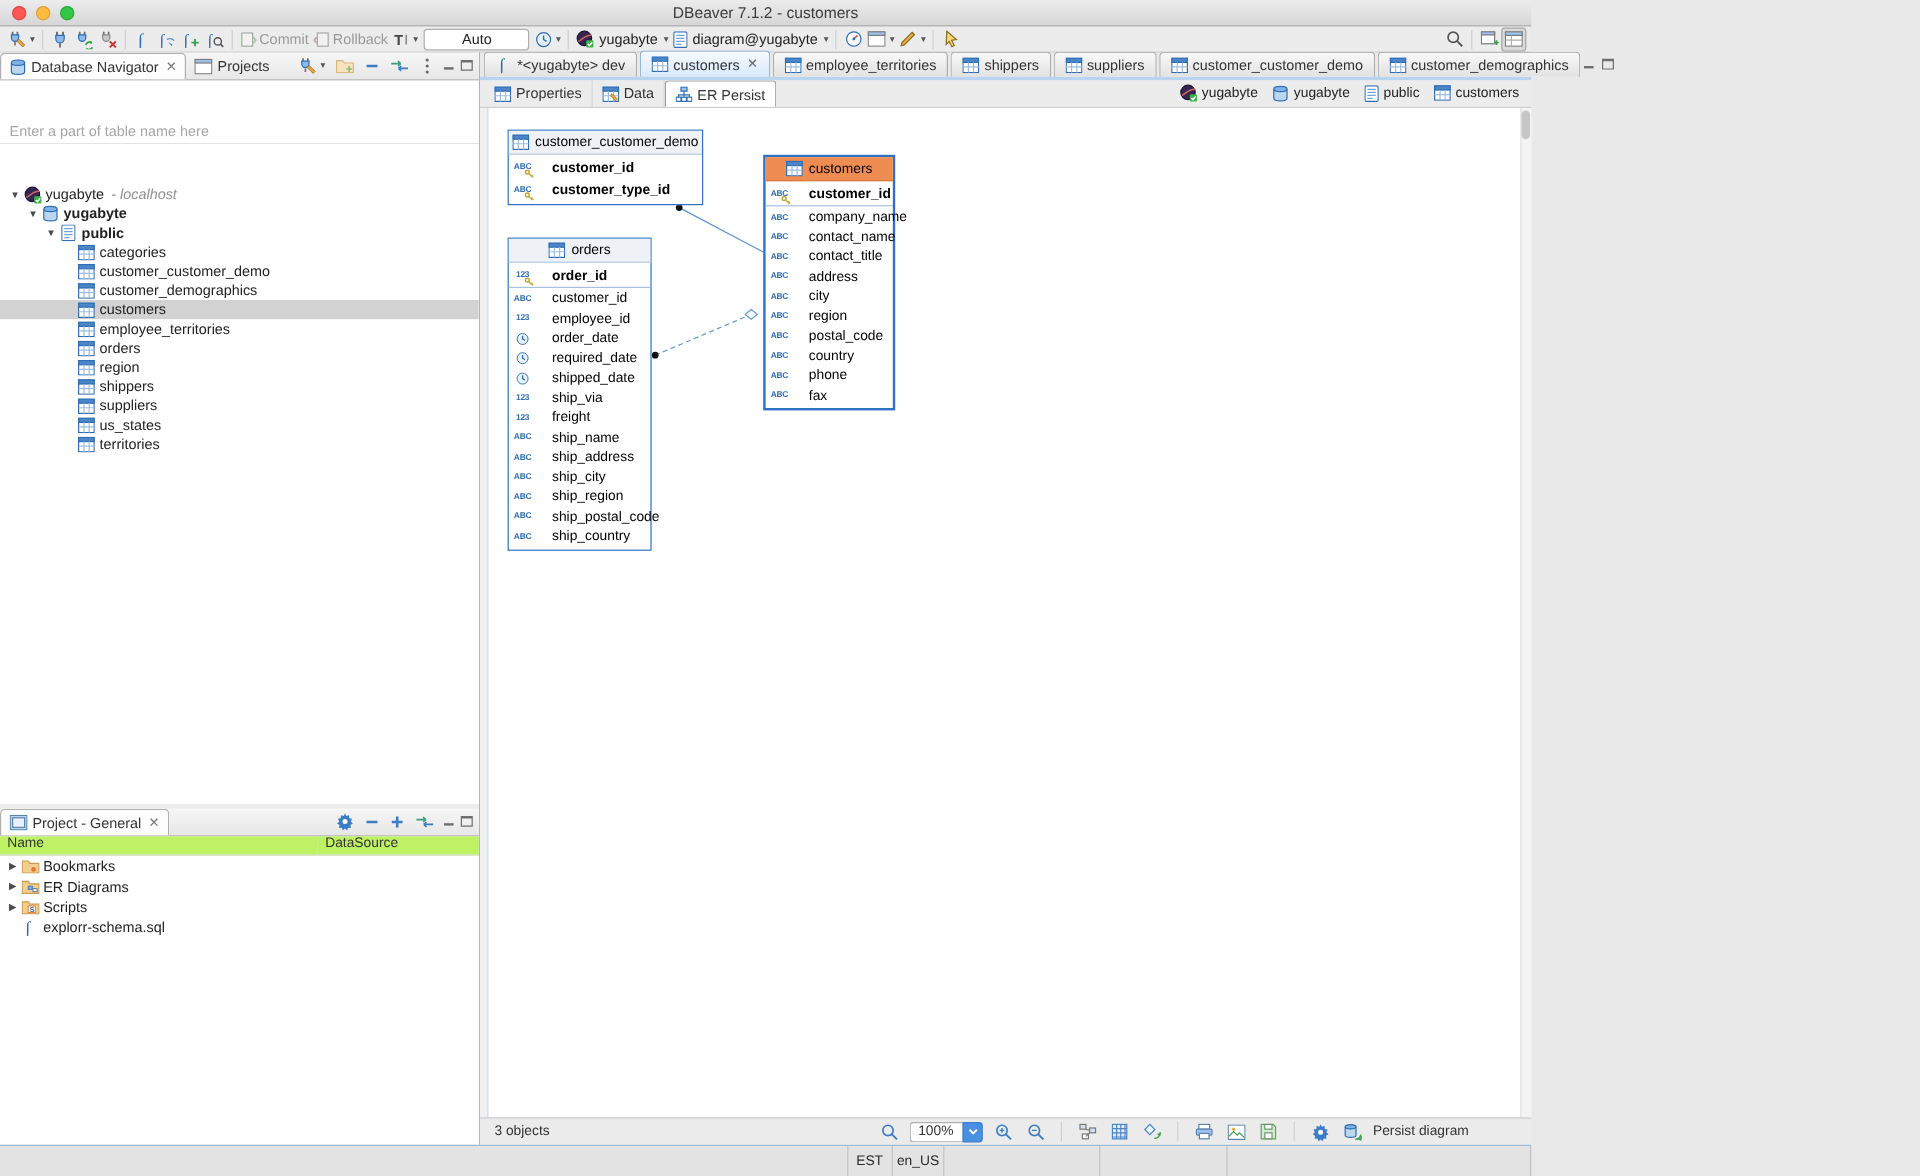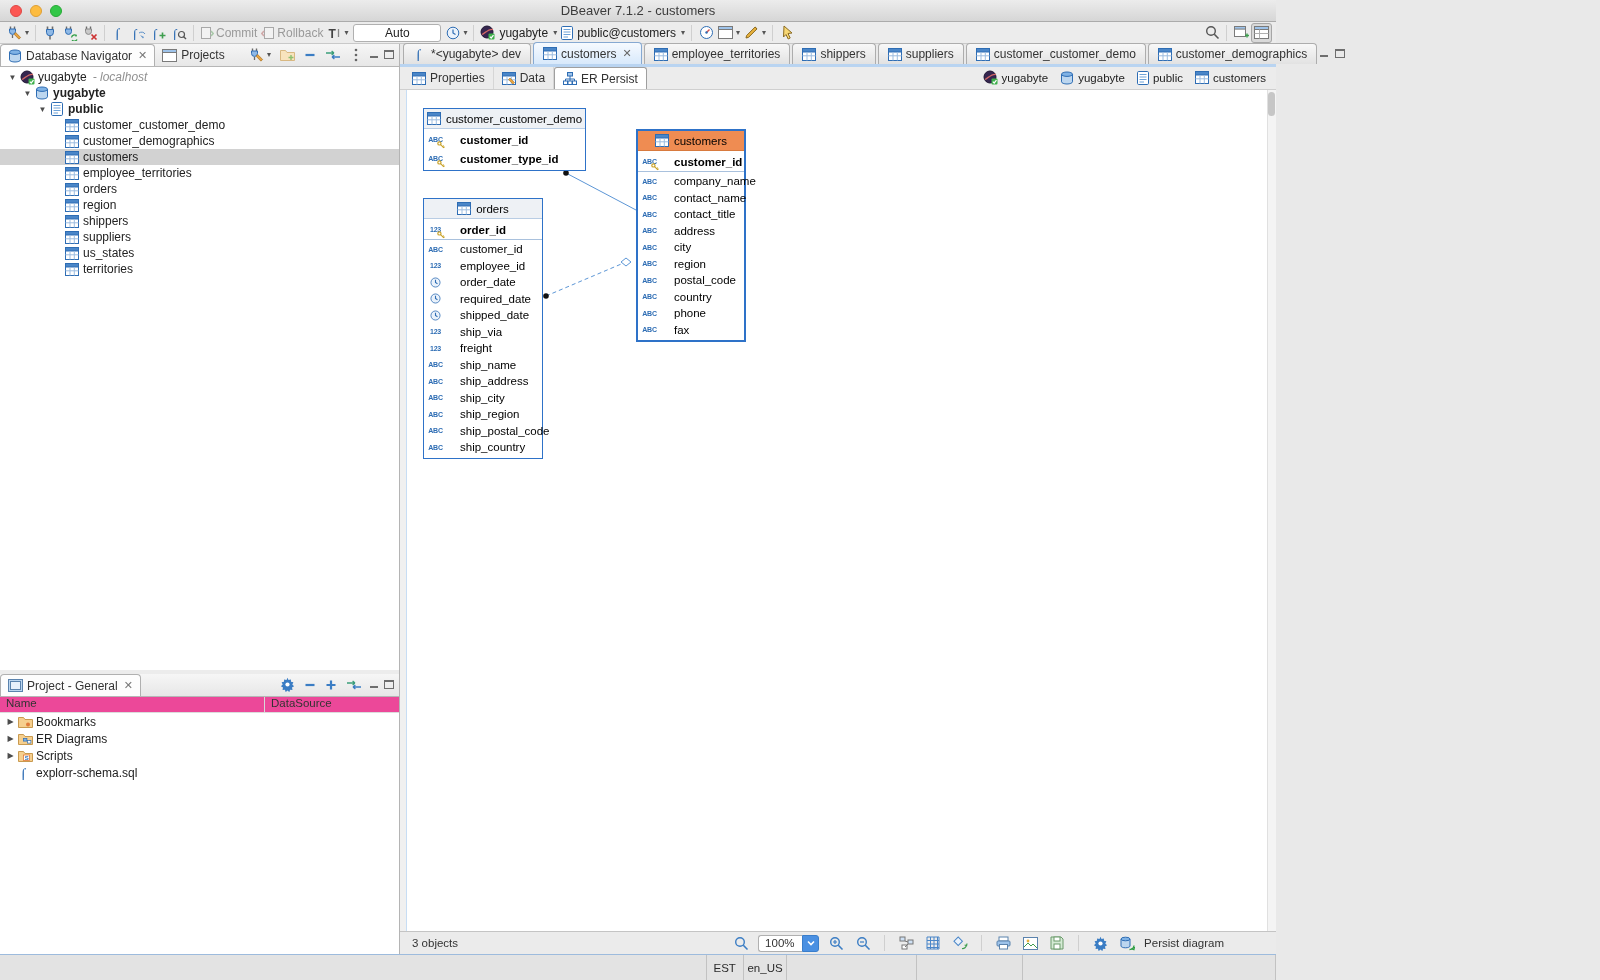--- a/index.html
+++ b/index.html
@@ -42,36 +42,36 @@
     border-bottom:1px solid #b6b6b6; display:flex; align-items:flex-end; }
   .vtab { height:22px; display:inline-flex; align-items:center; gap:4px; padding:0 7px; font-size:12px; color:#333; }
   .vtab.active { background:#fdfdfd; border:1px solid #b0b0b0; border-bottom:none; border-radius:4px 4px 0 0; }
   .vclose { color:#777; font-size:11px; margin-left:2px; }
   .vtools { margin-left:auto; display:flex; align-items:center; gap:5px; padding:0 5px 3px 0; }
   .vtools .tb { height:17px; min-width:16px; }
   .wmin { width:10px; height:9px; position:relative; display:inline-block; }
   .wmin::after { content:''; position:absolute; left:1px; right:1px; bottom:1px; height:2px; background:#6e6e6e; }
   .wmax { width:10px; height:9px; border:1px solid #6e6e6e; border-top-width:2px; display:inline-block; }
 
-  #navpanel { height:626px; flex:0 0 626px; display:flex; flex-direction:column; background:#fff; }
+  #navpanel { height:626px; flex:0 0 626px; display:flex; flex-direction:column; background:#fff;gap:32px; }
   #filterwrap { flex:0 0 21px; border-bottom:1px solid #e4e4e4; background:#fff; display:flex; }
   #filterwrap input { flex:1; border:none; outline:none; padding:0 8px; font-size:12px; color:#333; background:#fff;
     font-family:"Liberation Sans", sans-serif; }
   #filterwrap input::placeholder { color:#a6a6a6; }
   #tree { flex:1; overflow:hidden; background:#fff; padding-top:2px; }
   .trow { height:16px; display:flex; align-items:center; white-space:nowrap; font-size:12px; }
   .trow.sel { background:#d2d2d2; }
   .arr { width:13px; font-size:8px; color:#4c4c4c; text-align:center; flex:0 0 13px; }
   .ticon { display:inline-flex; width:16px; justify-content:center; margin-right:3px; flex:0 0 16px; }
   .tlabel.b { font-weight:bold; }
   .tsuffix { color:#909090; font-style:italic; margin-left:6px; }
 
   #panelsash { height:4px; flex:0 0 4px; background:#ececec; }
   #projpanel { flex:1; display:flex; flex-direction:column; background:#fff; min-height:0; }
-  #projcols { flex:0 0 16px; display:flex; font-size:11.5px; color:#333; border-bottom:1px solid #dcdcdc; background:#ec4899; }
+  #projcols { flex:0 0 16px; display:flex; font-size:11.5px; color:#333; border-bottom:1px solid #dcdcdc; background:#bef264; }
   #projcols .c1 { width:265px; padding-left:6px; border-right:1px solid #d8d8d8; }
   #projcols .c2 { padding-left:6px; }
   .prow { height:17px; display:flex; align-items:center; font-size:12px; white-space:nowrap; }
 
   
   #edtabs { height:23px; flex:0 0 23px; background:#e9e9e9; border-bottom:3px solid #b9d4f1;
     display:flex; align-items:flex-end; padding-left:3px; }
   .etab { height:21px; display:inline-flex; align-items:center; gap:4px; padding:0 9px;
     background:linear-gradient(#f8f8f8,#e2e2e2); border:1px solid #adadad; border-bottom:none;
     border-radius:4px 4px 0 0; margin-right:2px; font-size:12px; color:#333; white-space:nowrap; }
@@ -266,21 +266,21 @@
         <span class="tbtext">yugabyte</span>
         <span class="dd">▾</span>
       </span>
     <span class="tb">
         <span style="display: inline-flex;">
           <svg width="12" height="14" viewBox="0 0 12 14">
             <rect x="0.5" y="0.5" width="11" height="13" rx="1.2" fill="#fff" stroke="#2e6db4"></rect>
             <path d="M2.5 3.5h7M2.5 6h7M2.5 8.5h7M2.5 11h4.5" stroke="#6fa3d8" fill="none"></path>
           </svg>
         </span>
-        <span class="tbtext">public@customers</span>
+        <span class="tbtext">diagram@yugabyte</span>
         <span class="dd">▾</span>
       </span>
     <span class="sep"></span>
     <span class="tb">
         <span style="display: inline-flex;">
           <svg width="15" height="15" viewBox="0 0 15 15">
             <circle cx="7.5" cy="7.5" r="6" fill="#fff" stroke="#2e6db4"></circle>
             <path d="M7.5 7.5l3-3" stroke="#d9534f" stroke-width="1.4"></path>
             <circle cx="7.5" cy="7.5" r="1.2" fill="#2e6db4"></circle>
           </svg>
@@ -408,20 +408,23 @@
                     <circle cx="2" cy="2" r="1.3" fill="#666"></circle>
                     <circle cx="2" cy="7" r="1.3" fill="#666"></circle>
                     <circle cx="2" cy="12" r="1.3" fill="#666"></circle>
                   </svg>
                 </span>
               </span>
             <span class="wmin"></span>
             <span class="wmax"></span>
           </span>
         </div>
+        <div id="filterwrap">
+          <input id="filter" placeholder="Enter a part of table name here" style="">
+        </div>
         <div id="tree">
             <div class="trow" style="padding-left: 6px;">
               <span class="arr">▼</span>
               <span class="ticon">
                 <span style="display: inline-flex;">
                   <svg width="15" height="15" viewBox="0 0 15 15">
                     <circle cx="7" cy="7" r="6" fill="#35264f" stroke="#1e1433"></circle>
                     <path d="M2 9.5C5 8 9 3.5 13 4.5" stroke="#d06666" stroke-width="1.3" fill="none"></path>
                     <rect x="8.5" y="8.5" width="6" height="6" rx="1" fill="#3db04b"></rect>
                     <path d="M9.8 11.6l1.4 1.4 2.3-2.8" stroke="#fff" stroke-width="1.2" fill="none"></path>
@@ -447,20 +450,33 @@
               <span class="arr">▼</span>
               <span class="ticon">
                 <span style="display: inline-flex;">
                   <svg width="12" height="14" viewBox="0 0 12 14">
                     <rect x="0.5" y="0.5" width="11" height="13" rx="1.2" fill="#fff" stroke="#2e6db4"></rect>
                     <path d="M2.5 3.5h7M2.5 6h7M2.5 8.5h7M2.5 11h4.5" stroke="#6fa3d8" fill="none"></path>
                   </svg>
                 </span>
               </span>
               <span class="tlabel b">public</span>
+            </div>
+            <div class="trow" style="padding-left: 51px;">
+              <span class="arr"></span>
+              <span class="ticon">
+                <span style="display: inline-flex;">
+                  <svg width="14" height="13" viewBox="0 0 14 13">
+                    <rect x="0.5" y="0.5" width="13" height="12" fill="#fff" stroke="#2e6db4"></rect>
+                    <rect x="0.5" y="0.5" width="13" height="3.5" fill="#4a86c8" stroke="#2e6db4"></rect>
+                    <path d="M0.5 7.8h13M5 4v8.5M9.3 4v8.5" stroke="#9dbde0" fill="none"></path>
+                  </svg>
+                </span>
+              </span>
+              <span class="tlabel">categories</span>
             </div>
             <div class="trow" style="padding-left: 51px;">
               <span class="arr"></span>
               <span class="ticon">
                 <span style="display: inline-flex;">
                   <svg width="14" height="13" viewBox="0 0 14 13">
                     <rect x="0.5" y="0.5" width="13" height="12" fill="#fff" stroke="#2e6db4"></rect>
                     <rect x="0.5" y="0.5" width="13" height="3.5" fill="#4a86c8" stroke="#2e6db4"></rect>
                     <path d="M0.5 7.8h13M5 4v8.5M9.3 4v8.5" stroke="#9dbde0" fill="none"></path>
                   </svg>

